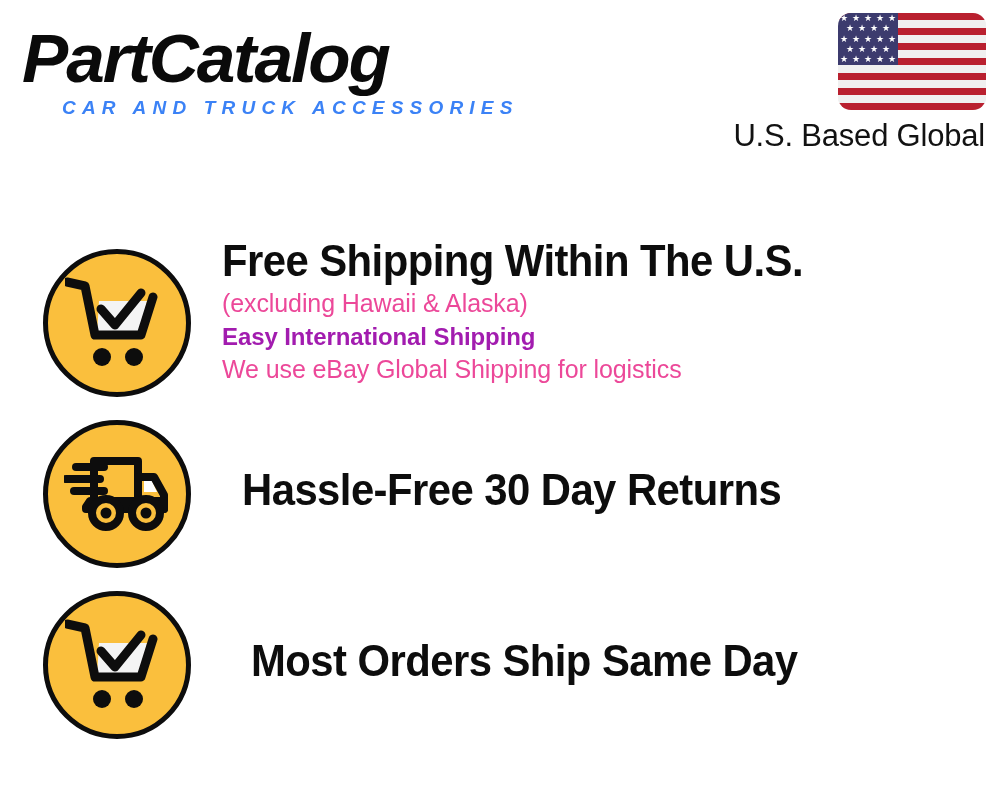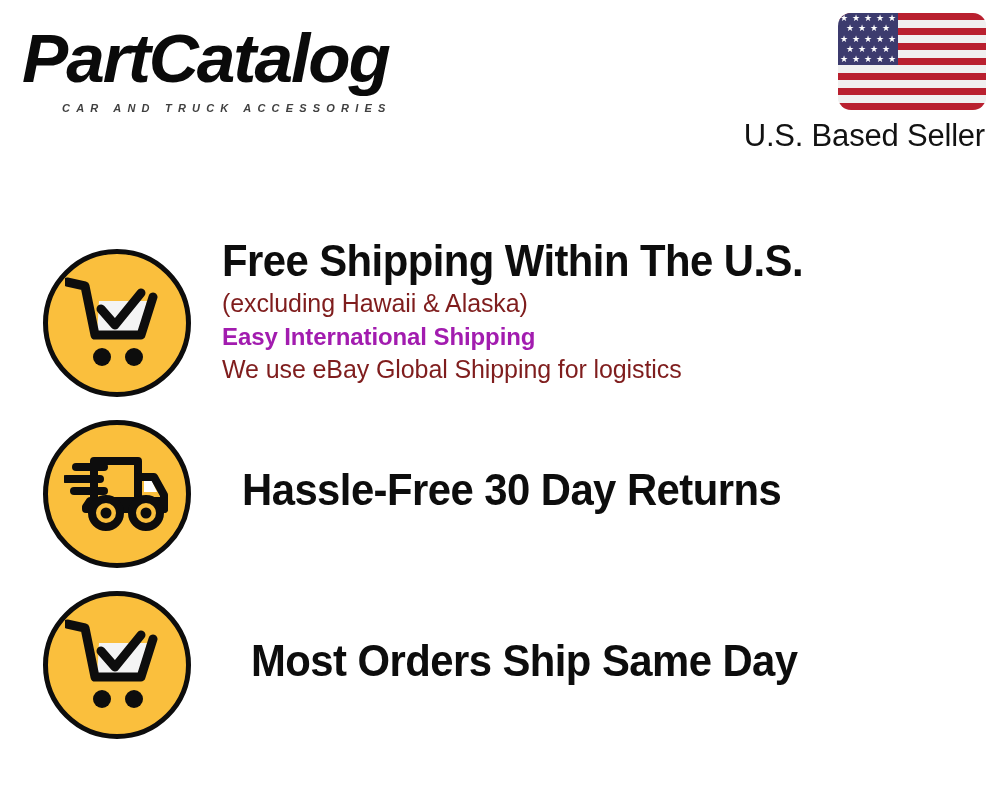--- a/index.html
+++ b/index.html
@@ -47,24 +47,24 @@
     transform-origin: left top;
     white-space: nowrap;
   }
   .brand-tagline {
     position: absolute;
     left: 40px;
     top: 78px;
     font-family: "Liberation Sans", sans-serif;
     font-weight: bold;
     font-style: italic;
-    font-size: 11px;
+    font-size: 19px;
     letter-spacing: 6.2px;
     line-height: 16px;
-    color: #404040;
+    color: #3b82f6;
     white-space: nowrap;
   }
 
   .flag-wrap {
     position: absolute;
     left: 838px;
     top: 13px;
     width: 148px;
     height: 97px;
   }
@@ -162,21 +162,21 @@
     color: #0d0d0d;
     transform: scaleX(0.93);
     transform-origin: left center;
     white-space: nowrap;
   }
   .subline {
     font-family: "Liberation Sans", sans-serif;
     font-weight: normal;
     font-size: 25px;
     line-height: 33px;
-    color: #7f1d1d;
+    color: #ec4899;
     letter-spacing: -0.1px;
     white-space: nowrap;
   }
   .subline-bold {
     font-family: "Liberation Sans", sans-serif;
     font-weight: bold;
     font-size: 24px;
     line-height: 33px;
     color: #a21caf;
     letter-spacing: -0.1px;
@@ -252,21 +252,21 @@
           <span class="star">★</span>
           <span class="star">★</span>
           <span class="star">★</span>
           <span class="star">★</span>
           <span class="star">★</span>
         </div>
       </div>
     </div>
   </div>
 
-  <div class="seller-note">U.S. Based Seller</div>
+  <div class="seller-note">U.S. Based Global</div>
 
   <div class="feature" id="feature-row-0">
     <div class="feature-icon">
       <div class="icon-circle">
         <svg width="104" height="92" viewBox="0 0 104 92" xmlns="http://www.w3.org/2000/svg">
           <path d="M34 24 L82 24 L74 58 L32 58 Z" fill="#f4f4f4"></path>
           <path d="M2 5 L20 9 L30 58 L76 58 L88 20" fill="none" stroke="#0d0d0d" stroke-width="9" stroke-linecap="round" stroke-linejoin="round"></path>
           <path d="M36 32 L50 48 L76 16" fill="none" stroke="#0d0d0d" stroke-width="9" stroke-linecap="round" stroke-linejoin="round"></path>
           <circle cx="37" cy="80" r="9" fill="#0d0d0d"></circle>
           <circle cx="69" cy="80" r="9" fill="#0d0d0d"></circle>

